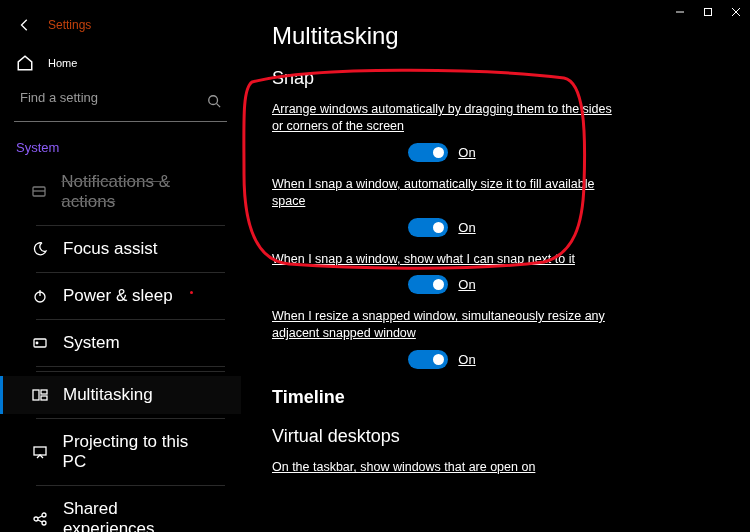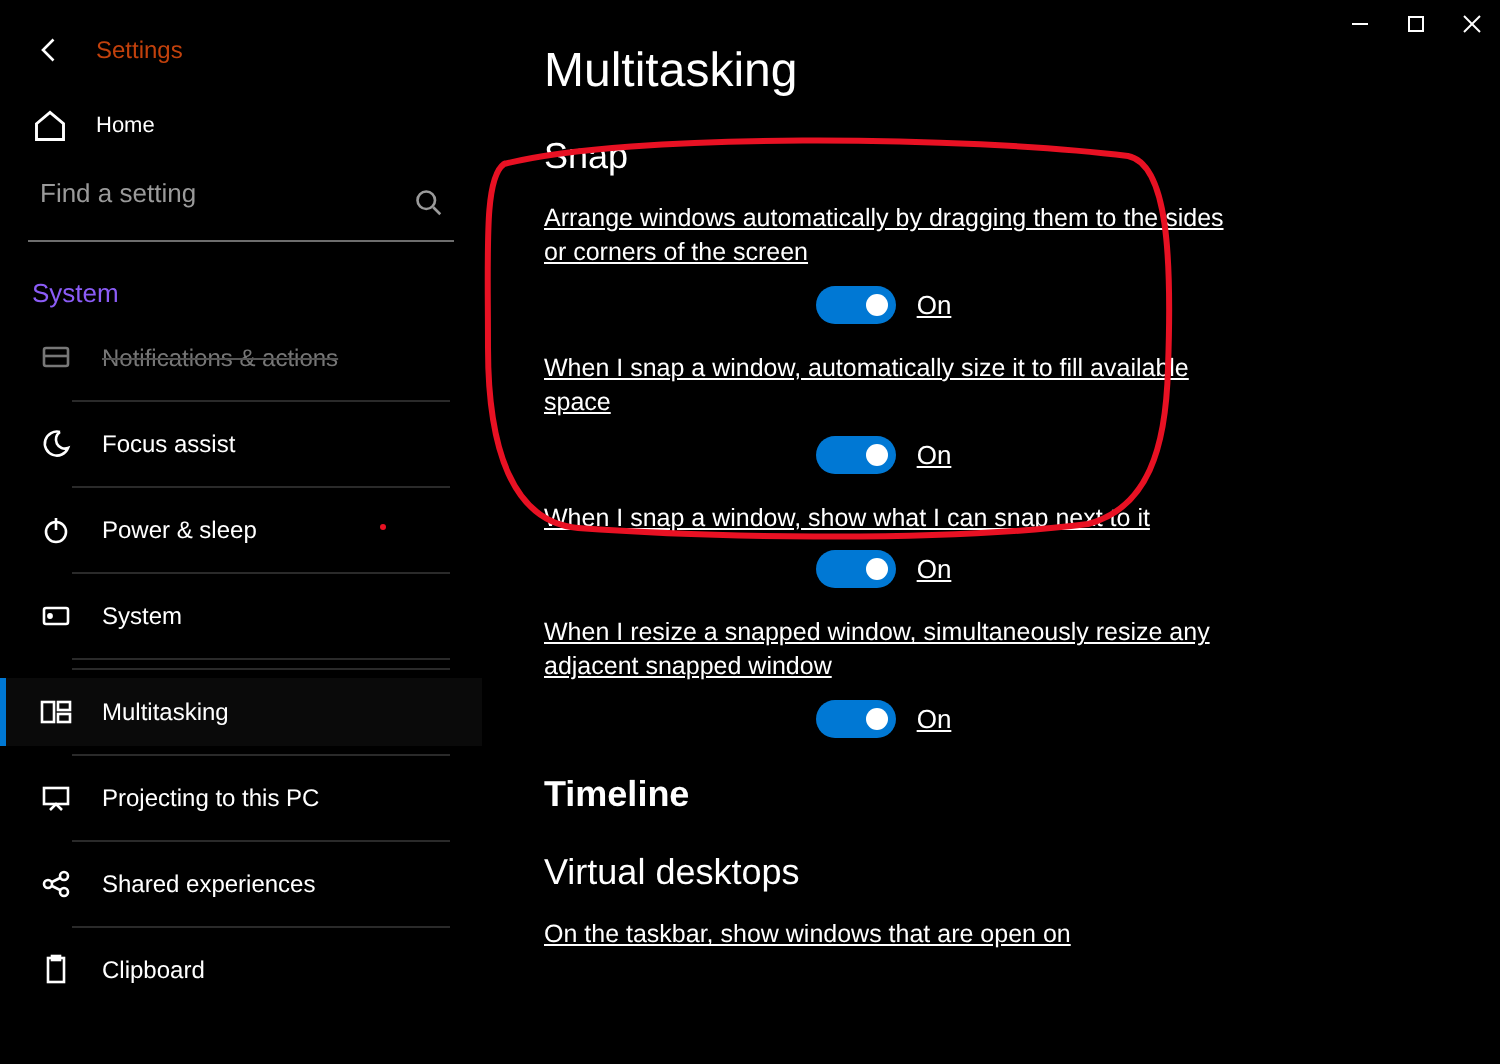--- a/index.html
+++ b/index.html
@@ -26,21 +26,21 @@
 .search-input { width: 100%; height: 30px; background: transparent; border: none; border-bottom: 1px solid #6d6d6d; color: #fff; font-size: 13px; padding: 0 28px 17px 6px; outline: none; }
 .search-input::placeholder { color: #9a9a9a; }
 .search-icon { position: absolute; right: 6px; top: 6px; }
 .search-icon svg { width: 14px; height: 14px; stroke: #9a9a9a; stroke-width: 1.5; fill: none; }
 
 .section-label { padding: 8px 16px 8px; font-size: 13px; font-weight: 400; color: #8b5cf6; }
 
 .nav { flex: 1; overflow-y: auto; }
 .nav::-webkit-scrollbar { width: 2px; }
 .nav::-webkit-scrollbar-thumb { background: #333; }
-.nav-item { display: flex; align-items: center; padding: 9px 16px; font-size: 12px; color: #fff; border-left: 3px solid transparent; position: relative; }
+.nav-item { display: flex; align-items: center; padding: 9px 28px; font-size: 17px; color: #fff; border-left: 3px solid transparent; position: relative; }
 .nav-item.selected { border-left-color: #0078d4; background: rgba(255,255,255,0.04); }
 .nav-item .icon { width: 18px; margin-right: 14px; display: flex; justify-content: center; align-items: center; }
 .nav-item .icon svg { width: 16px; height: 16px; stroke: #fff; stroke-width: 1.3; fill: none; }
 .nav-divider { height: 1px; background: #2a2a2a; margin: 4px 16px 4px 36px; }
 
 .red-dot { position: absolute; width: 3px; height: 3px; background: #e81123; border-radius: 50%; }
 
 
 .main { flex: 1; overflow-y: auto; padding: 22px 30px 10px 30px; position: relative; }
 .main::-webkit-scrollbar { width: 3px; }

